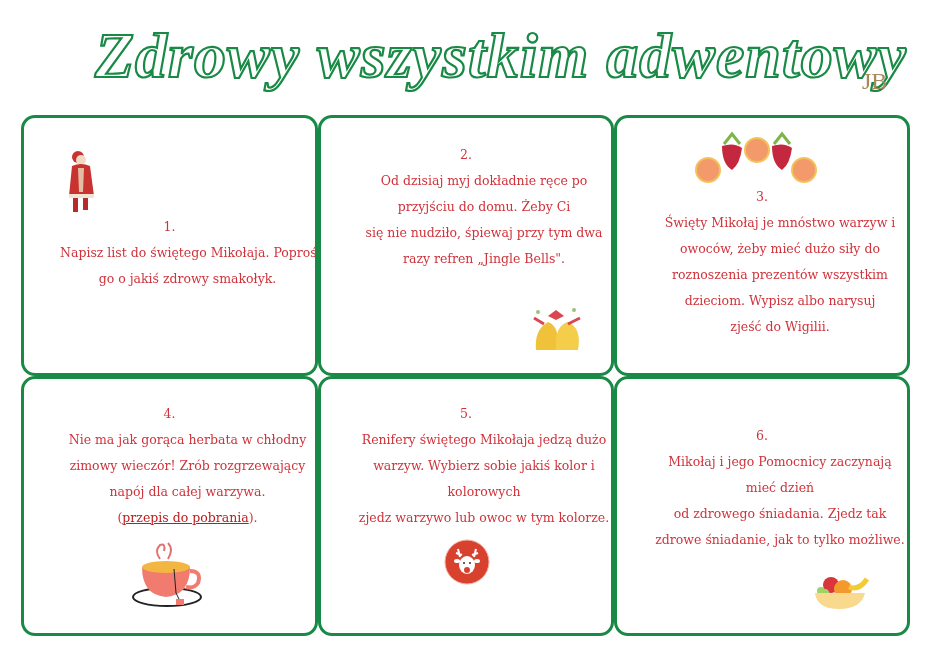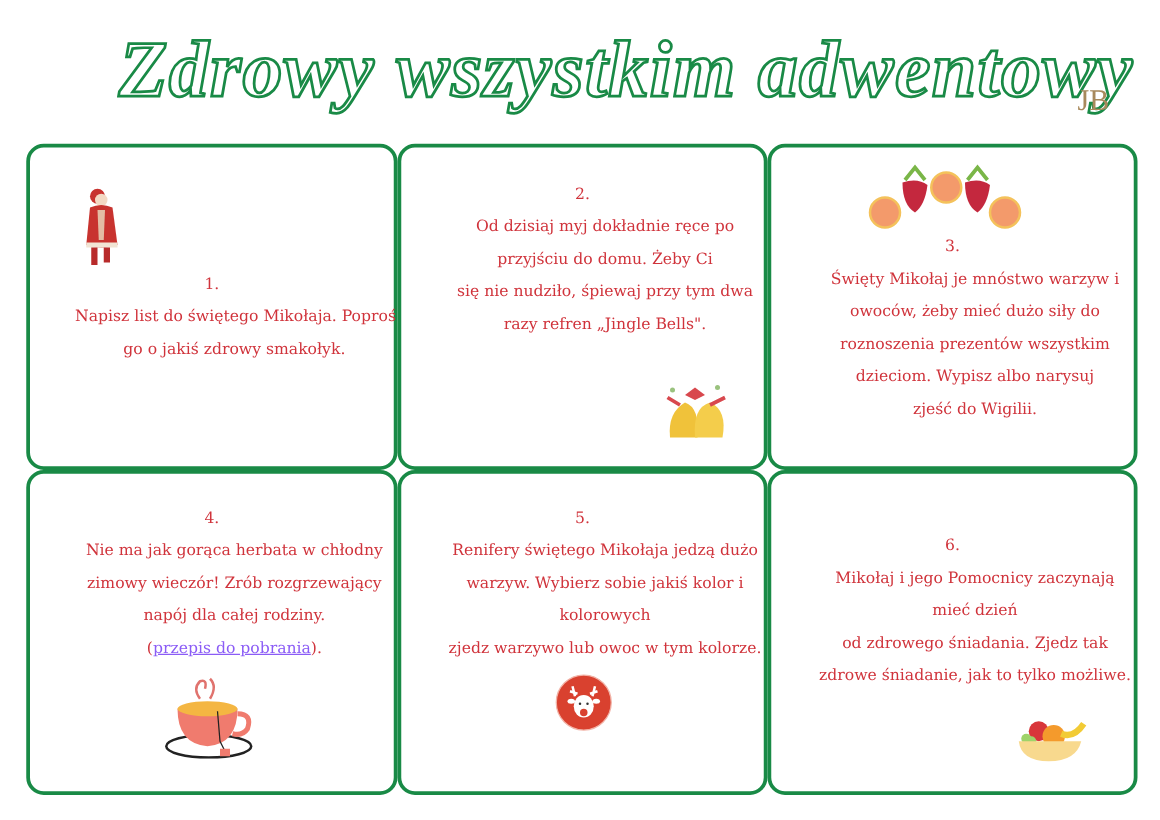--- a/index.html
+++ b/index.html
@@ -27,21 +27,21 @@
     position: absolute; box-sizing: border-box;
     border: 3.5px solid #198a46; border-radius: 14px; background: #fff;
   }
   .card-text {
     position: absolute; left: 0; right: 0; text-align: center;
     color: #d0333b; font-size: 12.5px; line-height: 26px;
     font-family: "DejaVu Serif", "Liberation Serif", serif;
   }
   .card-text .num { display: block; }
   .card-text .line { display: block; white-space: nowrap; padding-left: 36px; }
-  .card-text a { color: #8b5cf6; text-decoration: underline; }
+  .card-text a { color: #b91c1c; text-decoration: underline; }
   .ico { position: absolute; }
 </style>
 </head>
 <body>
 
 <div class="title">Zdrowy wszystkim adwentowy</div>
 <div class="initials">JB</div>
 
 <div class="card" style="left:21px; top:115px; width:297px; height:261px;">
   <svg class="ico" style="left:40px; top:30px;" width="34" height="70" viewBox="0 0 34 70">
@@ -98,21 +98,21 @@
     <span class="line">dzieciom. Wypisz albo narysuj</span>
     <span class="line">zjeść do Wigilii.</span>
   </div>
 </div>
 
 <div class="card" style="left:21px; top:376px; width:297px; height:260px;">
   <div class="card-text" style="top:22px;">
     <span class="num">4.</span>
     <span class="line">Nie ma jak gorąca herbata w chłodny</span>
     <span class="line">zimowy wieczór! Zrób rozgrzewający</span>
-    <span class="line">napój dla całej rodziny.</span>
+    <span class="line">napój dla całej warzywa.</span>
     <span class="line"><span>(</span><a href="#">przepis do pobrania</a><span>).</span></span>
   </div>
   <svg class="ico" style="left:106px; top:160px;" width="74" height="68" viewBox="0 0 74 68">
     <path d="M30 20 Q24 12 30 6 Q36 4 34 12 M38 20 Q44 10 38 4" stroke="#e0736e" stroke-width="2" fill="none"></path>
     <ellipse cx="37" cy="58" rx="34" ry="9" fill="#fff" stroke="#222" stroke-width="2"></ellipse>
     <path d="M12 28 Q12 56 36 58 Q60 56 60 28 Z" fill="#f07b6e"></path>
     <ellipse cx="36" cy="28" rx="24" ry="6" fill="#f4b642"></ellipse>
     <path d="M60 32 Q72 32 68 44 Q64 50 56 48" stroke="#f07b6e" stroke-width="4" fill="none"></path>
     <path d="M44 30 L46 54 L50 62" stroke="#222" stroke-width="1" fill="none"></path>
     <rect x="46" y="60" width="8" height="6" fill="#f07b6e"></rect>

